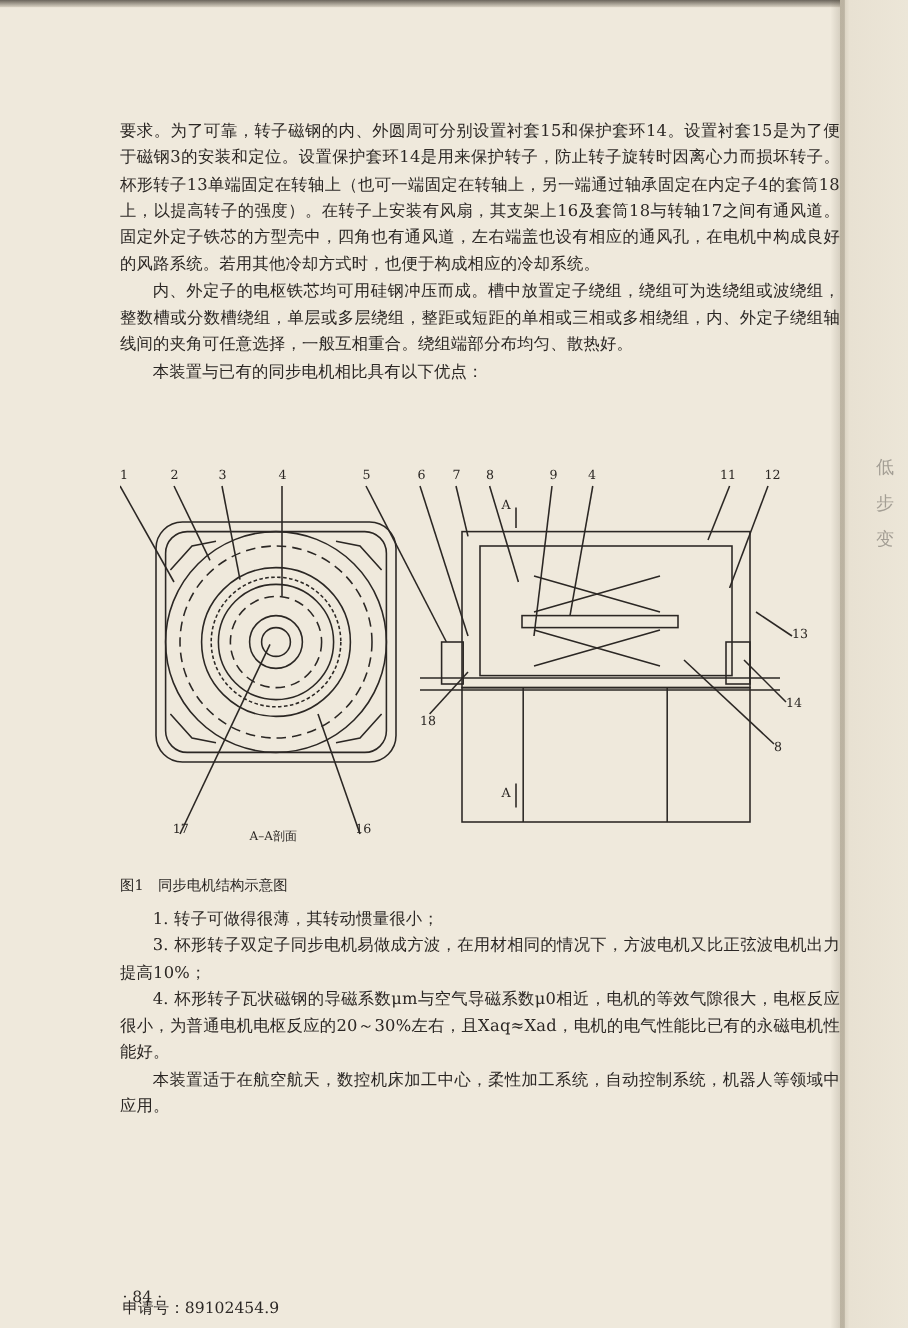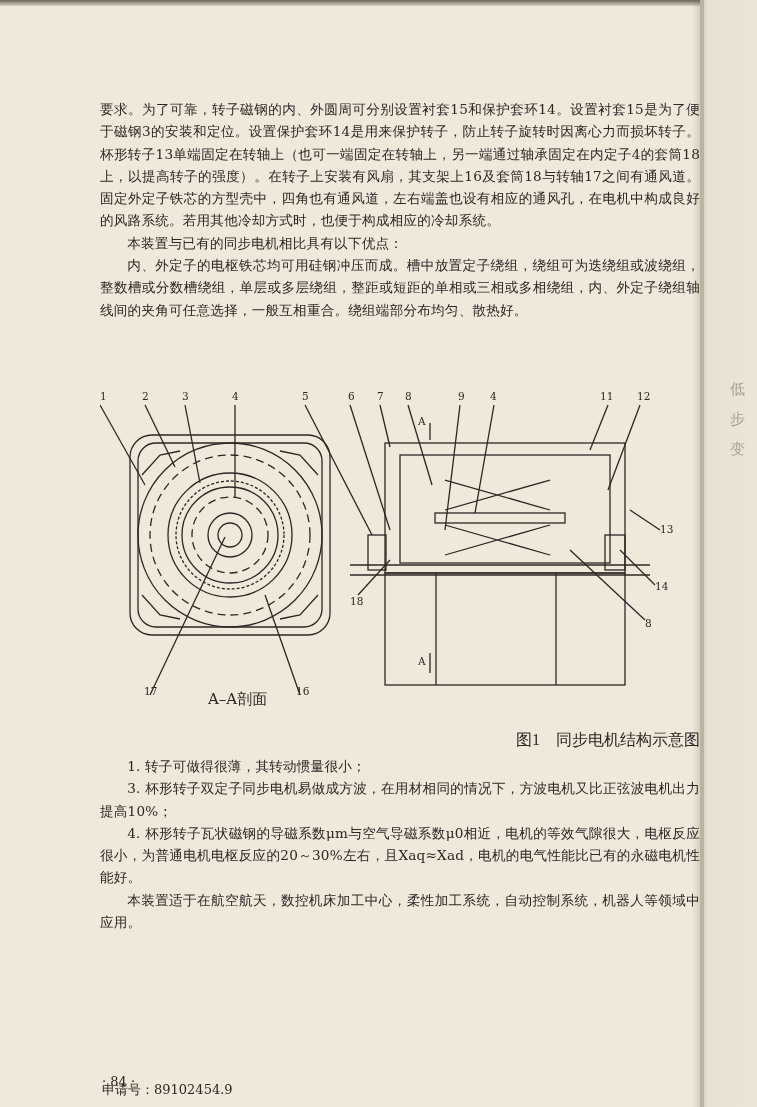--- a/index.html
+++ b/index.html
@@ -13,41 +13,41 @@
   .right-page {
     position:absolute; left:700px; top:0; width:57px; height:1107px;
     background:linear-gradient(90deg,#cfc7b6 0,#e8e1d2 8px,#ece6d8 100%);
   }
   .right-page .ghost { position:absolute; left:30px; width:20px; font-size:15px; color:#6a6660; opacity:.55; }
   .gutter-shadow { position:absolute; left:692px; top:0; width:12px; height:1107px; background:linear-gradient(90deg,rgba(0,0,0,0),rgba(90,80,60,.25)); }
   .text-block { position:absolute; left:100px; width:600px; font-size:13.6px; line-height:22.3px; letter-spacing:0.2px; text-align:justify; }
   .p { margin:0; }
   .indent { text-indent:2em; }
   .figure { position:absolute; left:100px; top:385px; width:600px; height:360px; }
-  .caption { position:absolute; left:0; width:600px; top:345px; text-align:right; font-size:16px;font-family:Liberation Serif, serif; }
+  .caption { position:absolute; left:0; width:600px; top:345px; text-align:left; font-size:12px; }
   .lbl { position:absolute; font-size:10.5px; font-family:"DejaVu Serif",serif; }
   .footer-app { position:absolute; left:102px; top:1040px; font-size:13px;margin-top:41px; }
   .page-num { position:absolute; left:102px; top:1074px; font-size:13px; }
 </style>
 </head>
 <body>
 
 <div class="page-edge-top"></div>
 
 <div class="right-page">
   <span class="ghost" style="top:380px">低</span>
   <span class="ghost" style="top:410px">步</span>
   <span class="ghost" style="top:440px">变</span>
 </div>
 <div class="gutter-shadow"></div>
 
 <div class="text-block" style="top:98px">
   <p class="p">要求。为了可靠，转子磁钢的内、外圆周可分别设置衬套15和保护套环14。设置衬套15是为了便于磁钢3的安装和定位。设置保护套环14是用来保护转子，防止转子旋转时因离心力而损坏转子。杯形转子13单端固定在转轴上（也可一端固定在转轴上，另一端通过轴承固定在内定子4的套筒18上，以提高转子的强度）。在转子上安装有风扇，其支架上16及套筒18与转轴17之间有通风道。固定外定子铁芯的方型壳中，四角也有通风道，左右端盖也设有相应的通风孔，在电机中构成良好的风路系统。若用其他冷却方式时，也便于构成相应的冷却系统。</p>
+  <p class="p indent">内、外定子的电枢铁芯均可用硅钢冲压而成。槽中放置定子绕组，绕组可为迭绕组或波绕组，整数槽或分数槽绕组，单层或多层绕组，整距或短距的单相或三相或多相绕组，内、外定子绕组轴线间的夹角可任意选择，一般互相重合。绕组端部分布均匀、散热好。</p>
   <p class="p indent">本装置与已有的同步电机相比具有以下优点：</p>
-  <p class="p indent">内、外定子的电枢铁芯均可用硅钢冲压而成。槽中放置定子绕组，绕组可为迭绕组或波绕组，整数槽或分数槽绕组，单层或多层绕组，整距或短距的单相或三相或多相绕组，内、外定子绕组轴线间的夹角可任意选择，一般互相重合。绕组端部分布均匀、散热好。</p>
 </div>
 
 <div class="figure">
   <svg width="600" height="340" viewBox="0 0 600 340" style="position:absolute;left:0;top:0">
     <g fill="none" stroke="#2b2724" stroke-width="1.3">
 
       <rect x="30" y="50" width="200" height="200" rx="22"></rect>
       <rect x="38" y="58" width="184" height="184" rx="18"></rect>
       <circle cx="130" cy="150" r="92"></circle>
       <circle cx="130" cy="150" r="80" stroke-dasharray="8 5"></circle>
@@ -97,21 +97,21 @@
       <line x1="545" y1="235" x2="470" y2="165"></line>
       <line x1="258" y1="210" x2="290" y2="175"></line>
     </g>
   </svg>
   <span class="lbl" style="left:0;top:5px">1</span>
   <span class="lbl" style="left:42px;top:5px">2</span>
   <span class="lbl" style="left:82px;top:5px">3</span>
   <span class="lbl" style="left:132px;top:5px">4</span>
   <span class="lbl" style="left:44px;top:300px">17</span>
   <span class="lbl" style="left:196px;top:300px">16</span>
-  <span class="lbl" style="left:108px;top:305px;font-size:15px">A–A剖面</span>
+  <span class="lbl" style="left:108px;top:305px;font-size:10px">A–A剖面</span>
   <span class="lbl" style="left:202px;top:5px">5</span>
   <span class="lbl" style="left:248px;top:5px">6</span>
   <span class="lbl" style="left:277px;top:5px">7</span>
   <span class="lbl" style="left:305px;top:5px">8</span>
   <span class="lbl" style="left:358px;top:5px">9</span>
   <span class="lbl" style="left:390px;top:5px">4</span>
   <span class="lbl" style="left:500px;top:5px">11</span>
   <span class="lbl" style="left:537px;top:5px">12</span>
   <span class="lbl" style="left:560px;top:138px">13</span>
   <span class="lbl" style="left:555px;top:195px">14</span>

